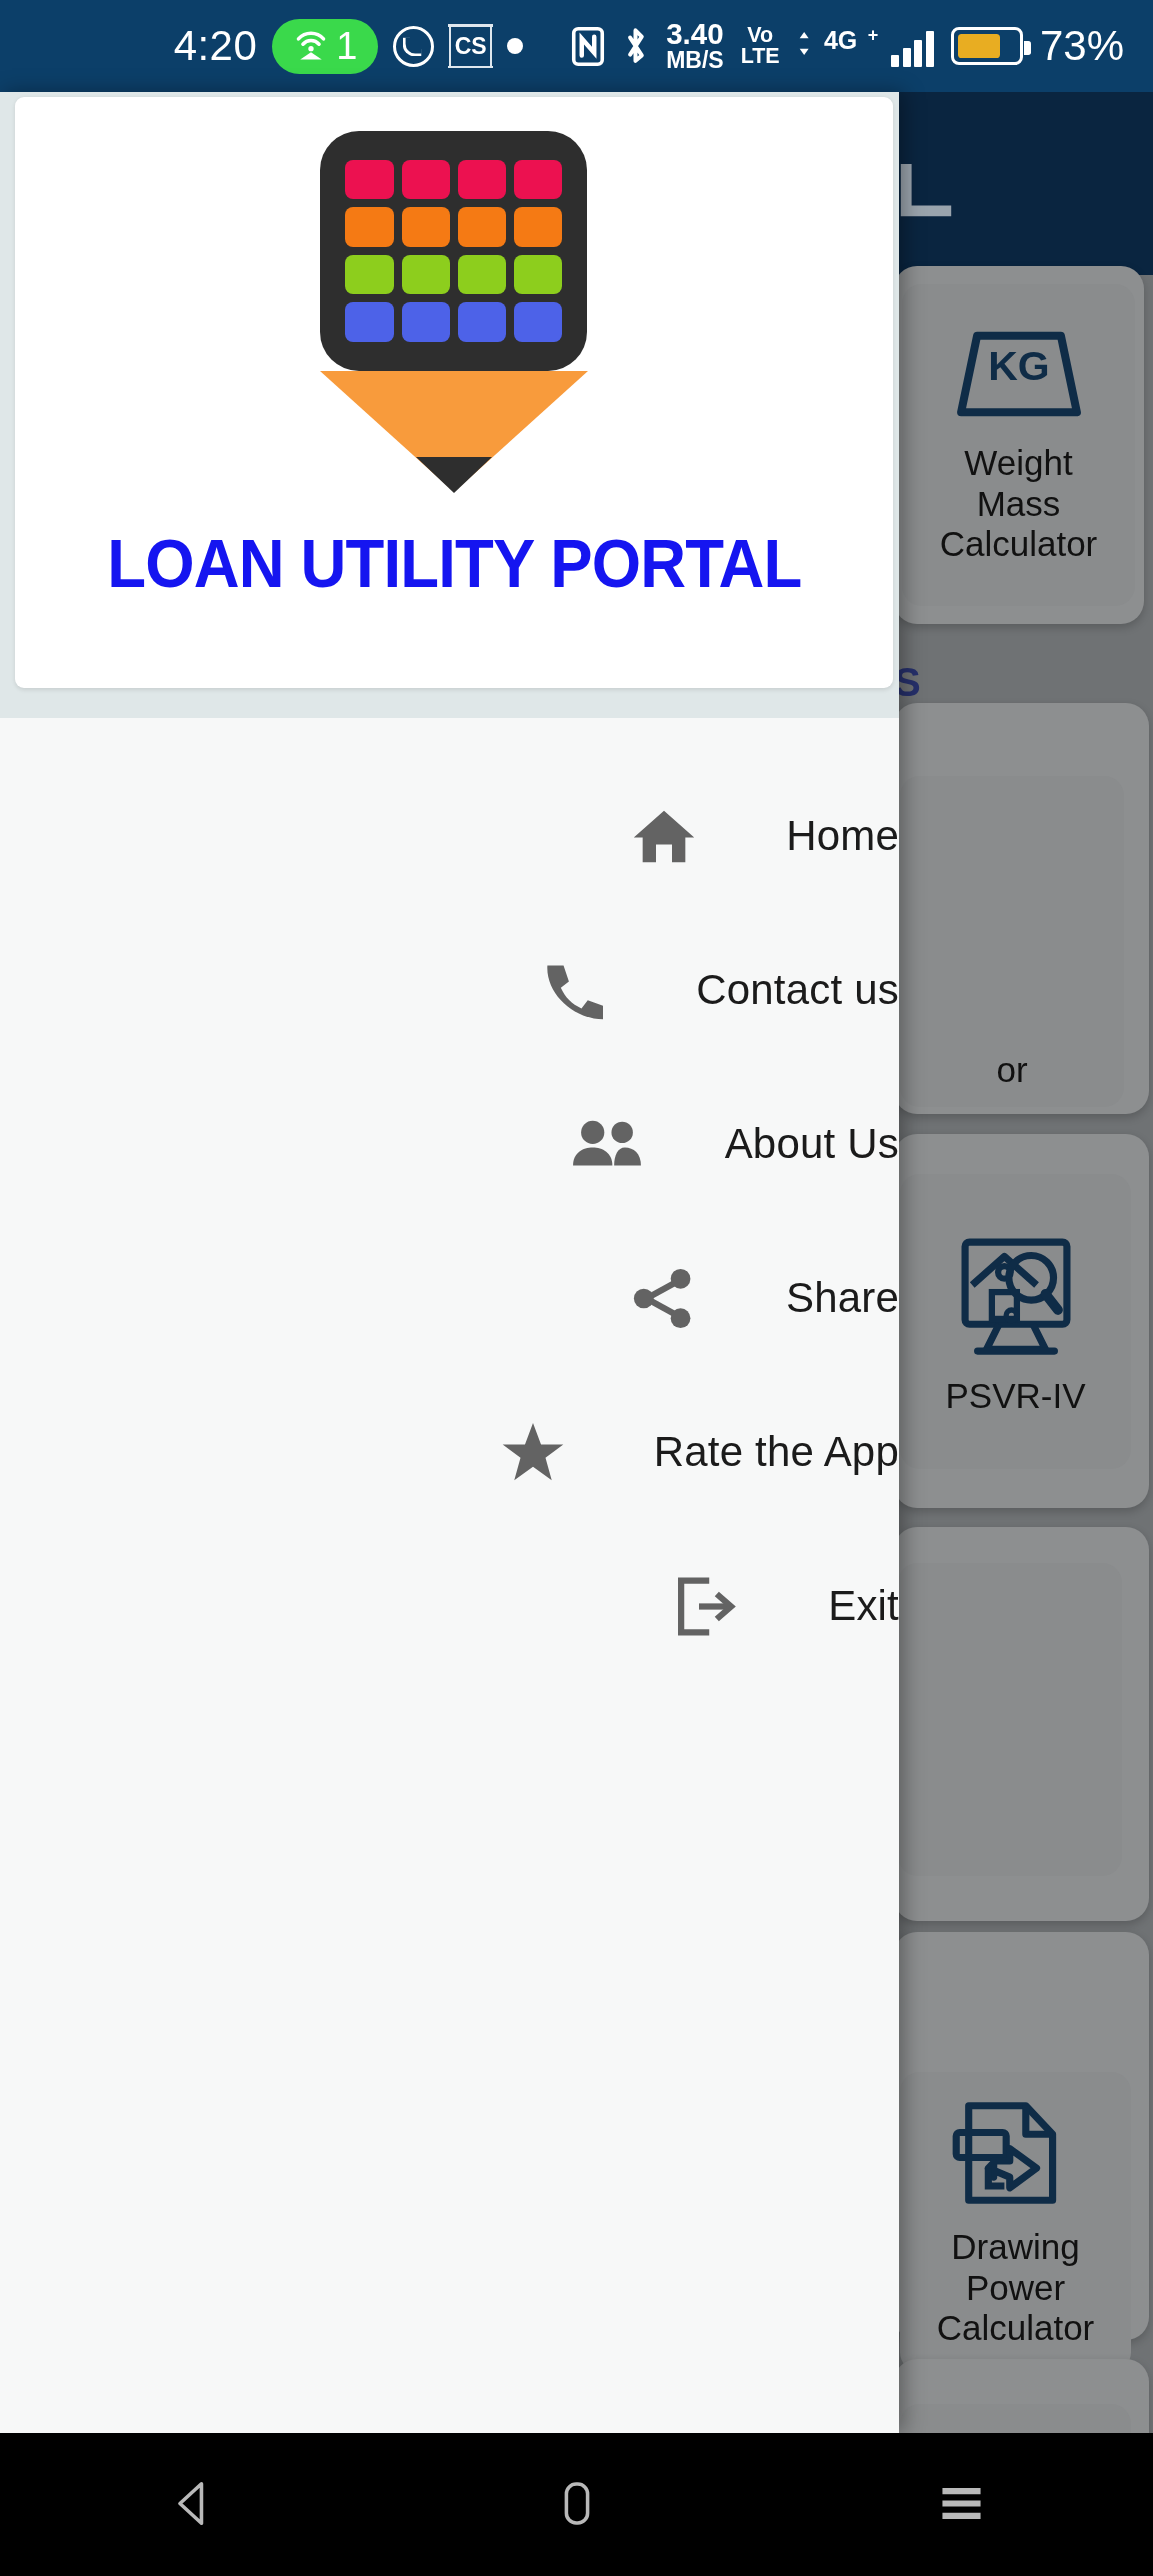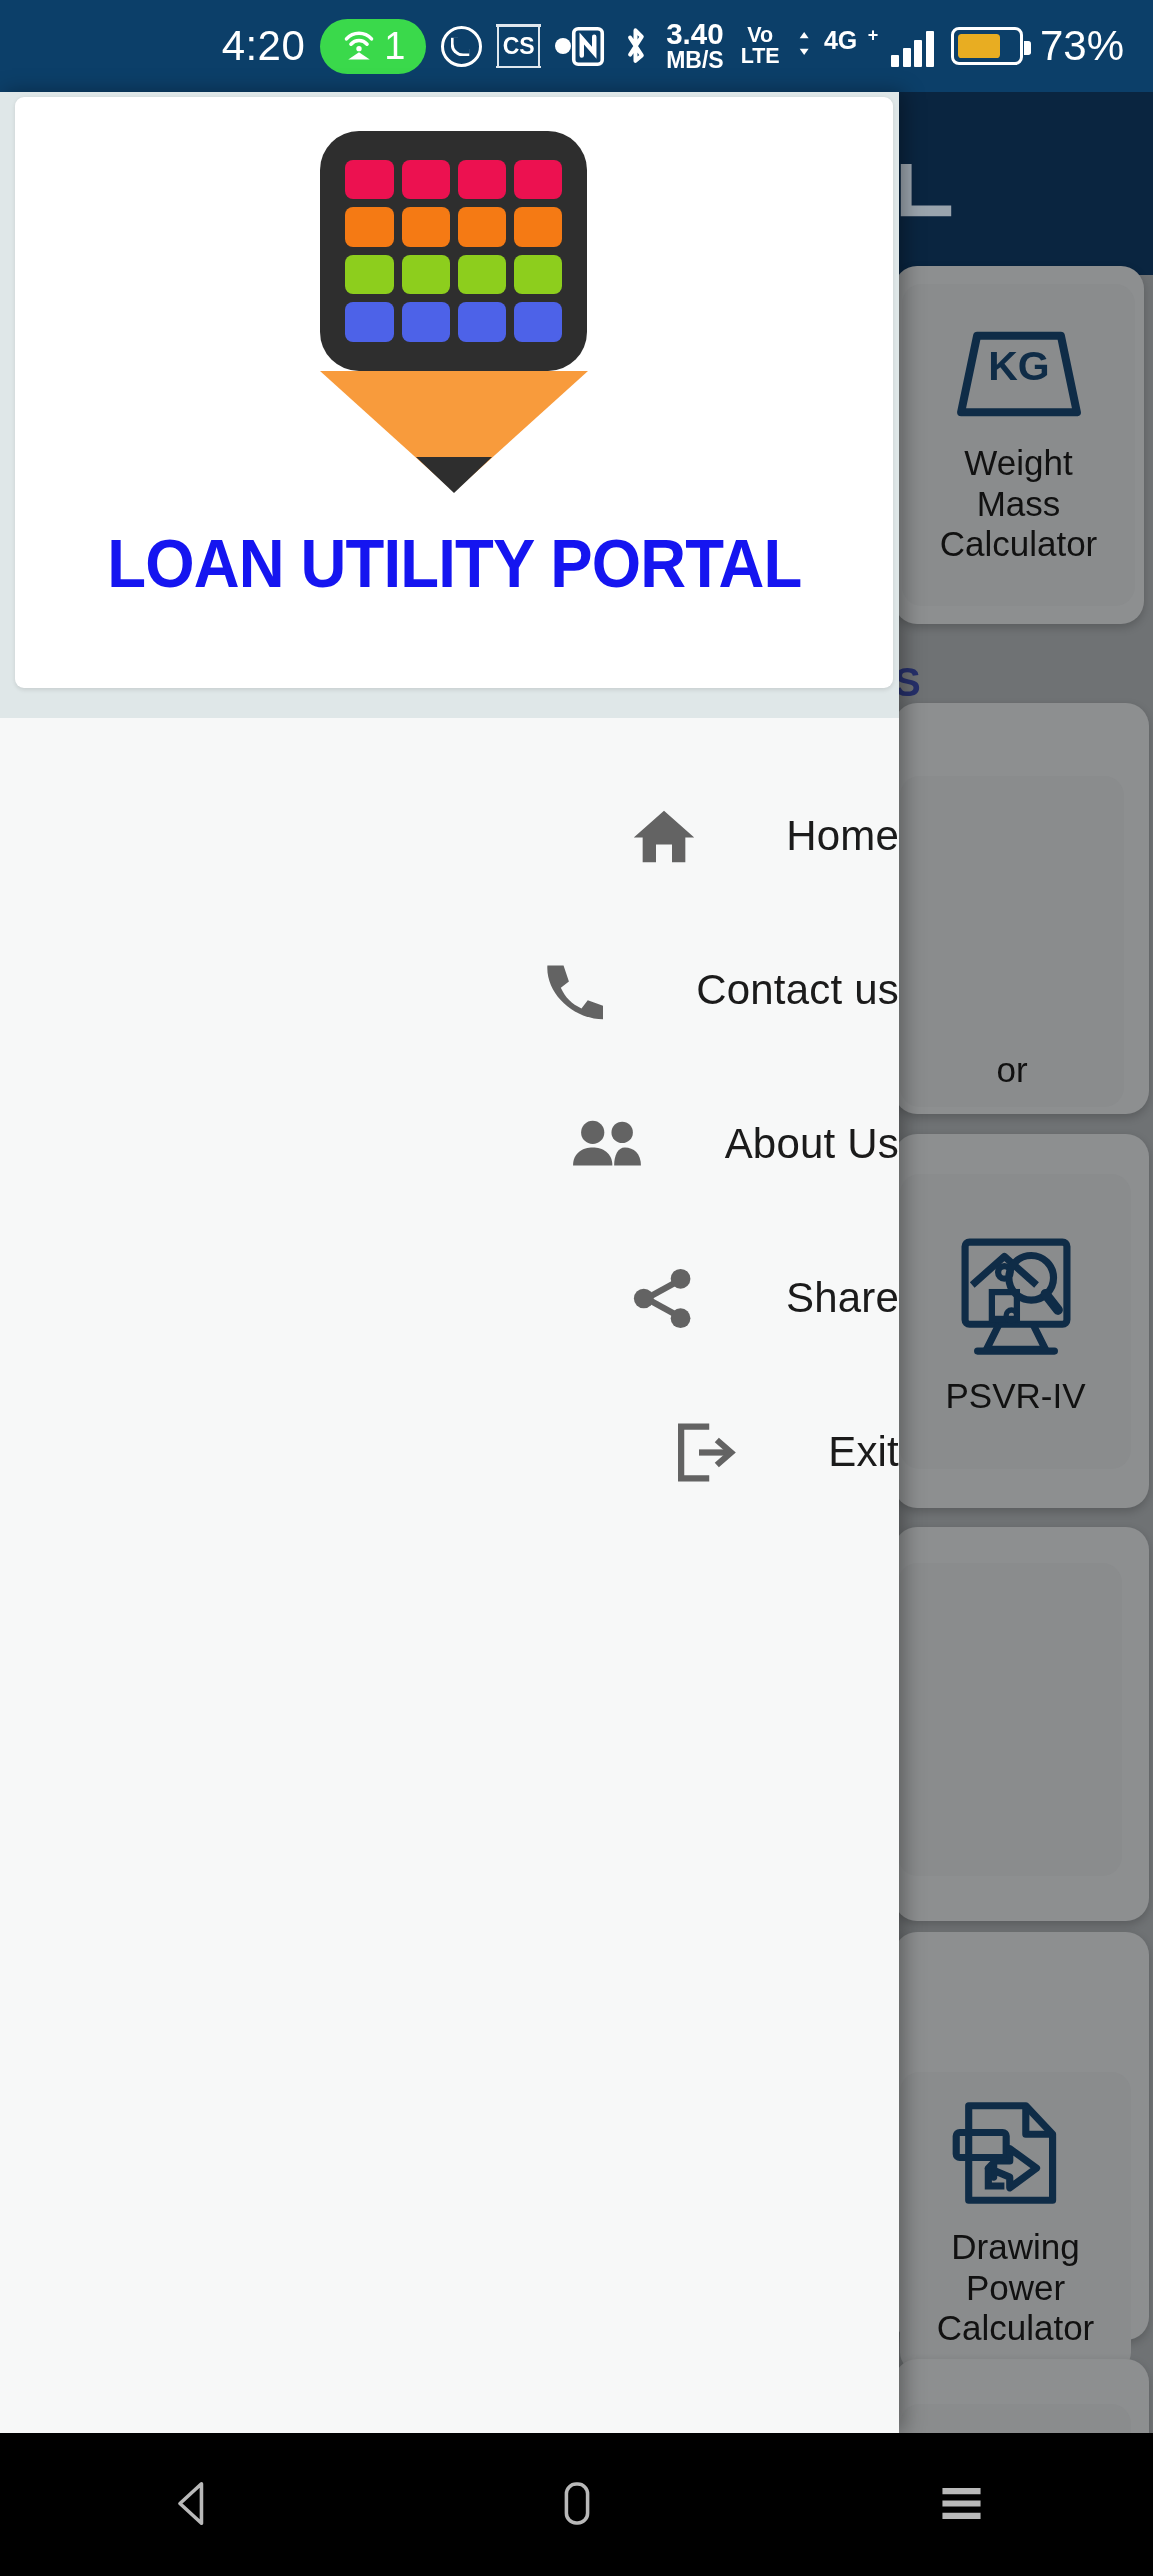--- a/index.html
+++ b/index.html
@@ -10,21 +10,21 @@
     position:relative;
   }
 
   
   .statusbar{
     position:absolute; top:0; left:0; width:1154px; height:92px;
     background:#0c3f69; display:flex; align-items:center;
     padding:0 30px; color:#ffffff;
   }
   .sb-left{ flex:1; display:flex; align-items:center; justify-content:flex-end; gap:15px; }
-  .sb-right{ display:flex; align-items:center; gap:17px; }
+  .sb-right{ display:flex; align-items:center; gap:17px;margin-left:48px; }
   .sb-time{ font-size:42px; font-weight:400; letter-spacing:0.4px; line-height:1; }
   .hotspot-pill{
     background:#3ad94b; border-radius:32px; height:55px; min-width:106px;
     display:flex; align-items:center; justify-content:center; gap:7.2px;
     padding:0 12.5px;
   }
   .hotspot-pill .num{ font-size:38px; color:#fff; line-height:1; }
   .icn{ display:inline-flex; align-items:center; justify-content:center; }
   .netspeed{ display:flex; flex-direction:column; align-items:center; line-height:0.98; }
   .netspeed .v{ font-size:29.5px; font-weight:bold; }
@@ -373,20 +373,28 @@
           <line x1="16" y1="34" x2="54" y2="13" stroke="#636363" stroke-width="7"></line>
           <line x1="16" y1="34" x2="54" y2="55" stroke="#636363" stroke-width="7"></line>
           <circle cx="54" cy="12" r="11" fill="#636363"></circle>
           <circle cx="13" cy="34" r="11" fill="#636363"></circle>
           <circle cx="54" cy="56" r="11" fill="#636363"></circle>
         </svg>
       </span>
       <span class="menu-label">Share</span>
     </div>
 
+    <div class="menu-item">
+      <span class="menu-icon">
+        <svg width="66" height="63" viewBox="0 0 74 70">
+          <path d="M37 2 L46 26 L71 26 L51 41 L58 66 L37 51 L16 66 L23 41 L3 26 L28 26 Z" fill="#636363"></path>
+        </svg>
+      </span>
+      <span class="menu-label">Rate the App</span>
+    </div>
 
     <div class="menu-item">
       <span class="menu-icon">
         <svg width="66" height="61" viewBox="0 0 74 68">
           <path d="M36 5 L8 5 L8 63 L36 63" fill="none" stroke="#636363" stroke-width="7" stroke-linecap="square"></path>
           <line x1="28" y1="34" x2="62" y2="34" stroke="#636363" stroke-width="7"></line>
           <path d="M48 20 L64 34 L48 48" fill="none" stroke="#636363" stroke-width="7" stroke-linejoin="miter"></path>
         </svg>
       </span>
       <span class="menu-label">Exit</span>

